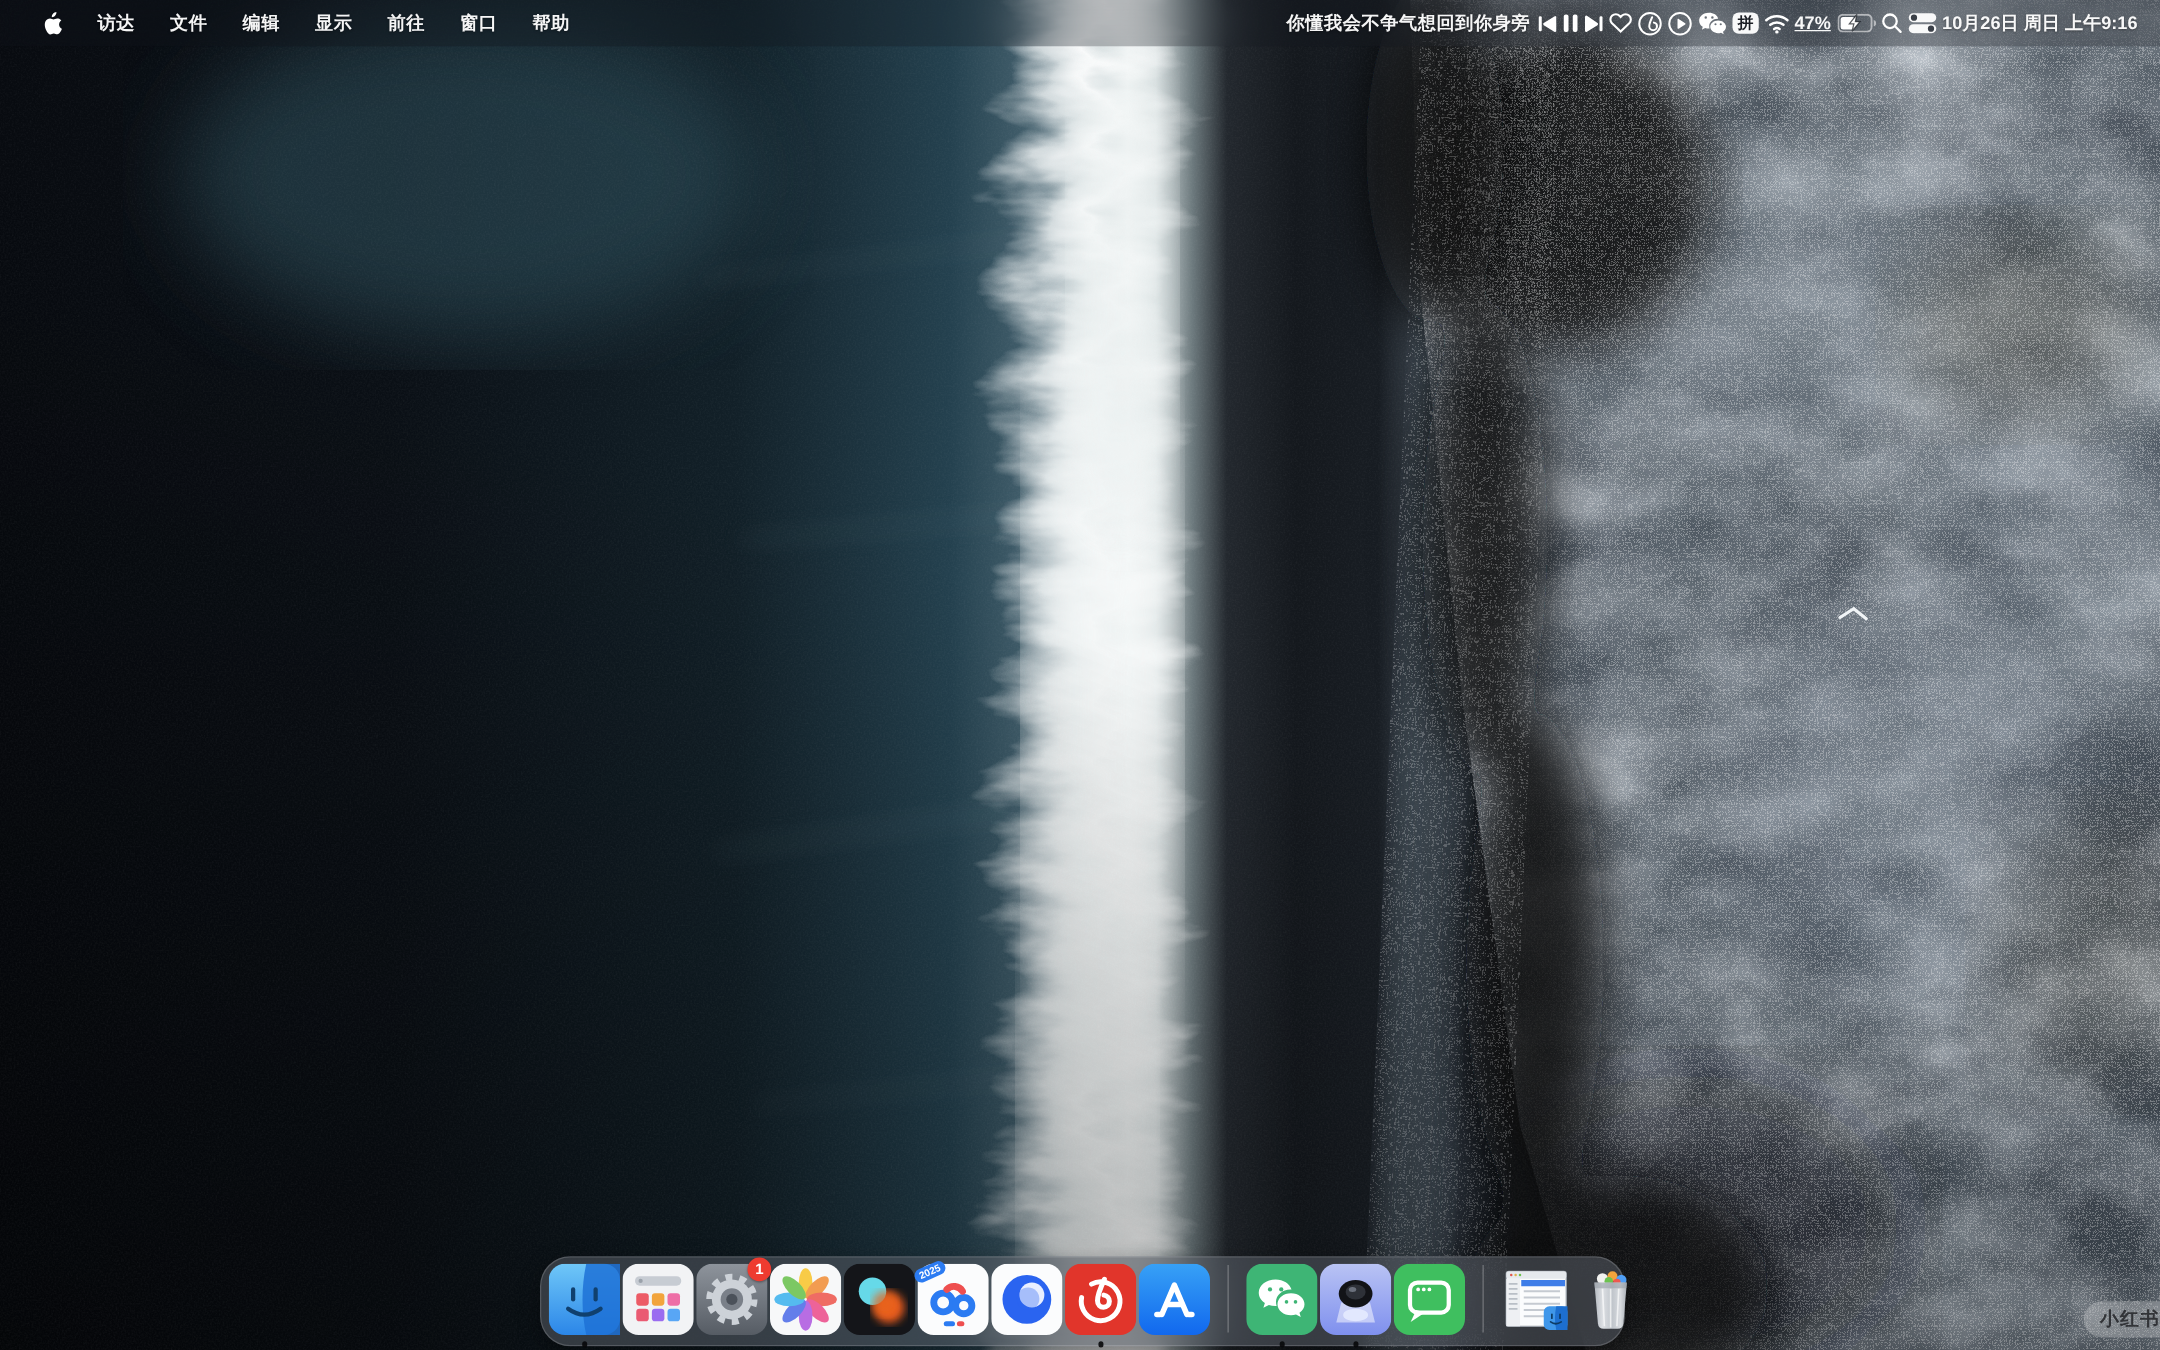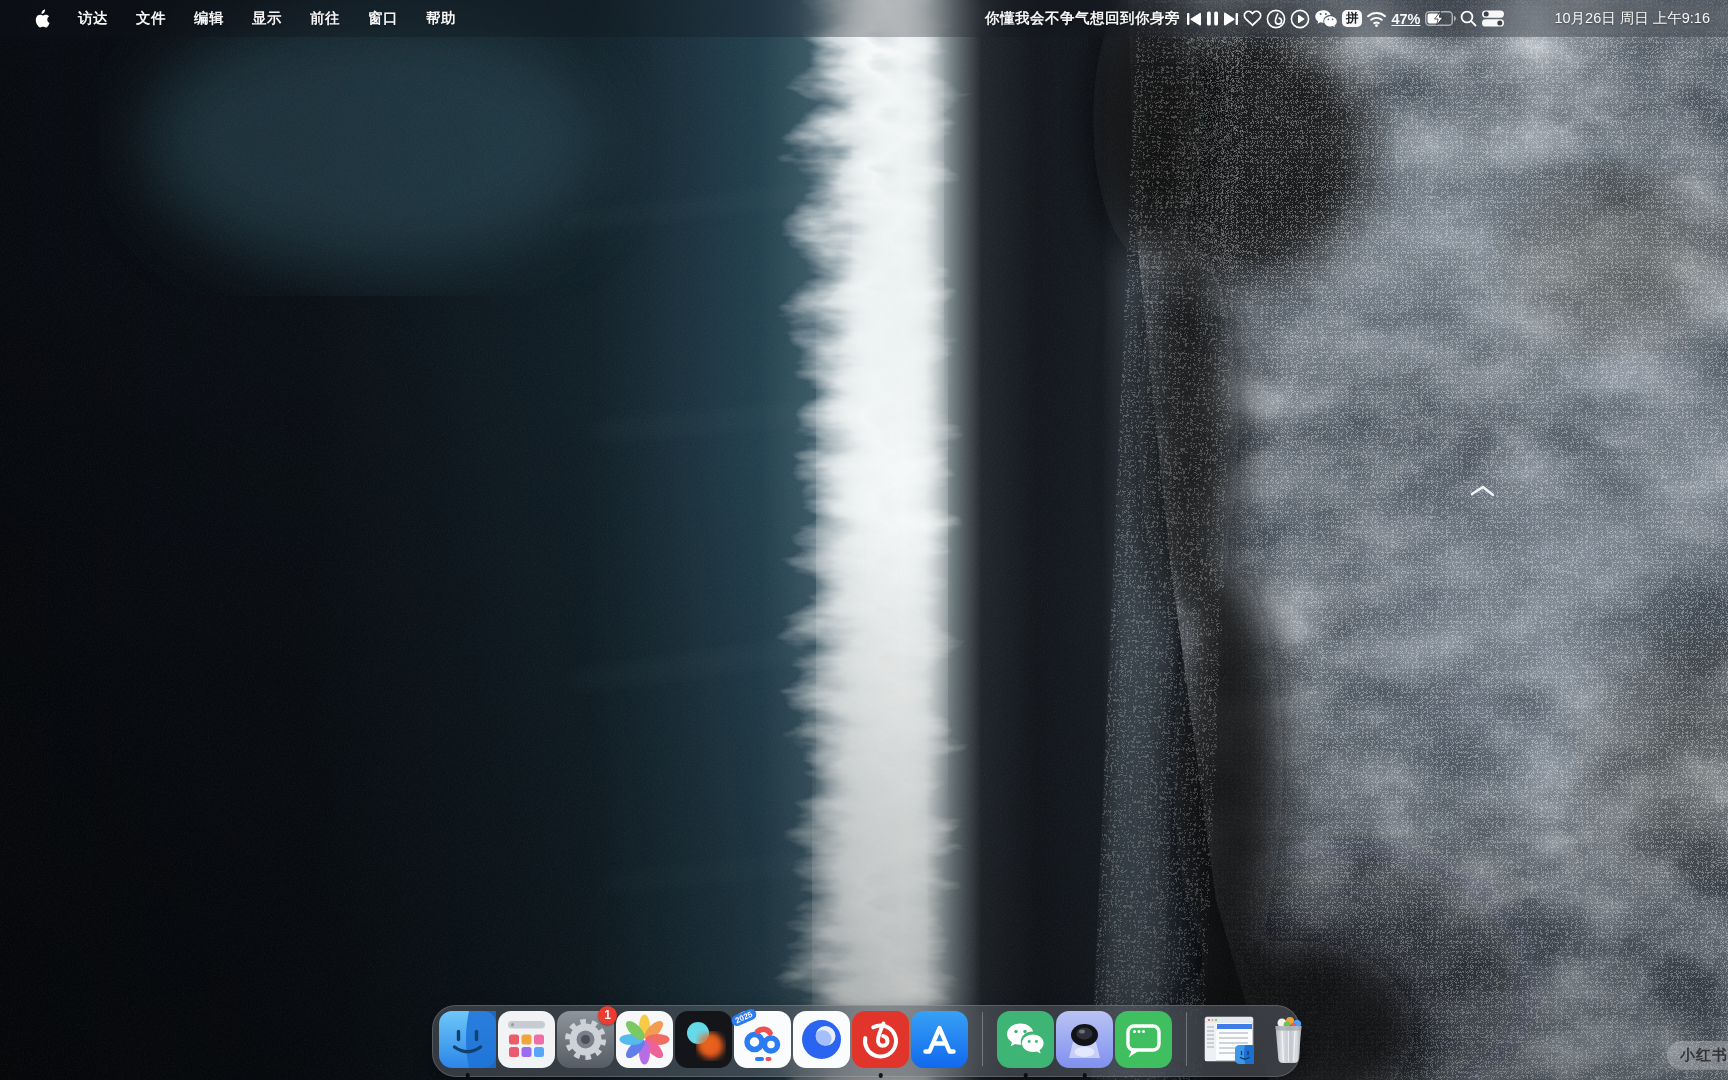--- a/index.html
+++ b/index.html
@@ -15,21 +15,21 @@
   .mb-left{display:flex;align-items:center;gap:28px;padding-left:34px;}
   .mb-right{display:flex;align-items:center;gap:4px;padding-right:18px;}
   .menu-item{font-weight:700;letter-spacing:.5px;text-shadow:0 1px 2px rgba(0,0,0,.4);cursor:default;}
   .menu-item.app{font-weight:800;}
   .apple-wrap{display:flex;align-items:center;}
   .mb-icon{display:flex;align-items:center;justify-content:center;height:22px;}
   .song{font-weight:600;letter-spacing:.5px;margin-right:2px;text-shadow:0 1px 2px rgba(0,0,0,.4);white-space:nowrap;}
   .ime{background:rgba(255,255,255,0.96);color:#1b1e24;font-weight:700;font-size:12.5px;
     padding:1px 4px;border-radius:5px;line-height:15px;}
   .batt-group{display:flex;align-items:center;gap:5px;font-weight:600;text-decoration:underline;}
-  .clock{font-weight:400;white-space:nowrap;text-shadow:0 1px 2px rgba(0,0,0,.4);margin-left:45px;}
+  .clock{font-weight:700;white-space:nowrap;text-shadow:0 1px 2px rgba(0,0,0,.4);}
 
   
   .dock{position:absolute;left:432px;top:1005px;width:868px;height:72px;
     border-radius:24px;background:rgba(88,92,102,0.55);
     box-shadow:inset 0 0 0 1px rgba(255,255,255,0.16), 0 6px 18px rgba(0,0,0,0.35);
     backdrop-filter:blur(20px);
     display:flex;align-items:center;gap:2px;padding:0 7px;box-sizing:border-box;z-index:5;}
   .dock-item{position:relative;width:57px;height:57px;flex:0 0 auto;margin-top:-4px;}
   .dock-item svg{display:block;}
   .dock-sep{width:1px;height:54px;background:rgba(255,255,255,0.28);margin:0 12px;margin-top:-4px;flex:0 0 auto;}

